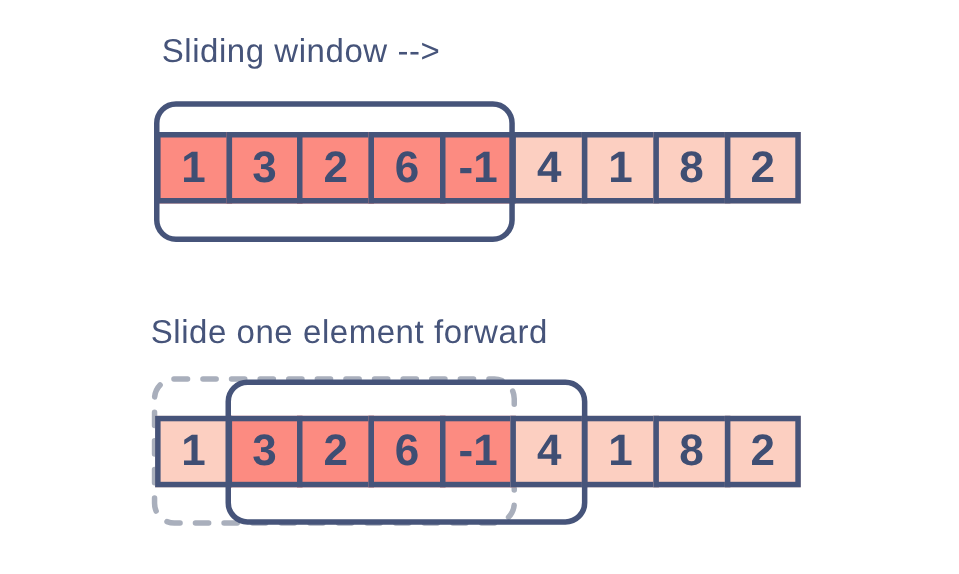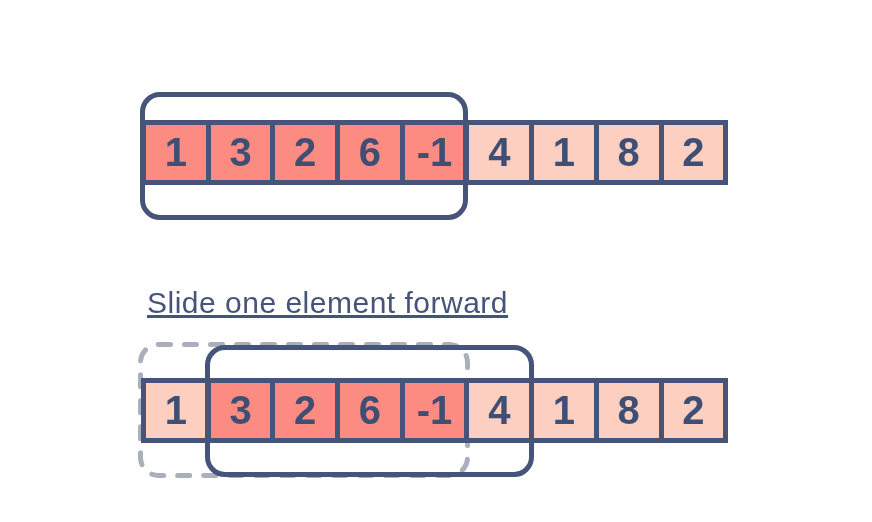--- a/index.html
+++ b/index.html
@@ -14,21 +14,21 @@
     overflow:hidden;
     font-family:"Liberation Sans","DejaVu Sans",sans-serif;
   }
   .figure{position:absolute;inset:0;}
   .title{
     position:absolute;margin:0;
     font-size:30px;font-weight:400;letter-spacing:.5px;
     color:var(--navy);white-space:nowrap;
   }
   #title1{left:147px;top:30px;}
-  #title2{left:147px;top:286px;text-decoration:underline;}
+  #title2{left:137px;top:286px;}
 
   .cells{
     position:absolute;display:flex;z-index:2;
   }
   #cells1{left:141px;top:120px;}
   #cells2{left:141px;top:378px;}
   .cell{
     box-sizing:border-box;
     width:69.7px;height:65px;margin-left:-5px;
     border:5px solid var(--navy);
@@ -50,20 +50,21 @@
 
   .dashed-window{
     position:absolute;z-index:1;
   }
   #dashed2{left:136px;top:341px;}
 </style>
 </head>
 <body>
 
 <div class="figure">
+  <h2 class="title" id="title1">Sliding window --&gt;</h2>
 
   <div class="window" id="window1"></div>
 
   <div class="cells" id="cells1">
     <div class="cell" data-tone="hot">1</div>
     <div class="cell" data-tone="hot">3</div>
     <div class="cell" data-tone="hot">2</div>
     <div class="cell" data-tone="hot">6</div>
     <div class="cell" data-tone="hot">-1</div>
     <div class="cell" data-tone="soft">4</div>

